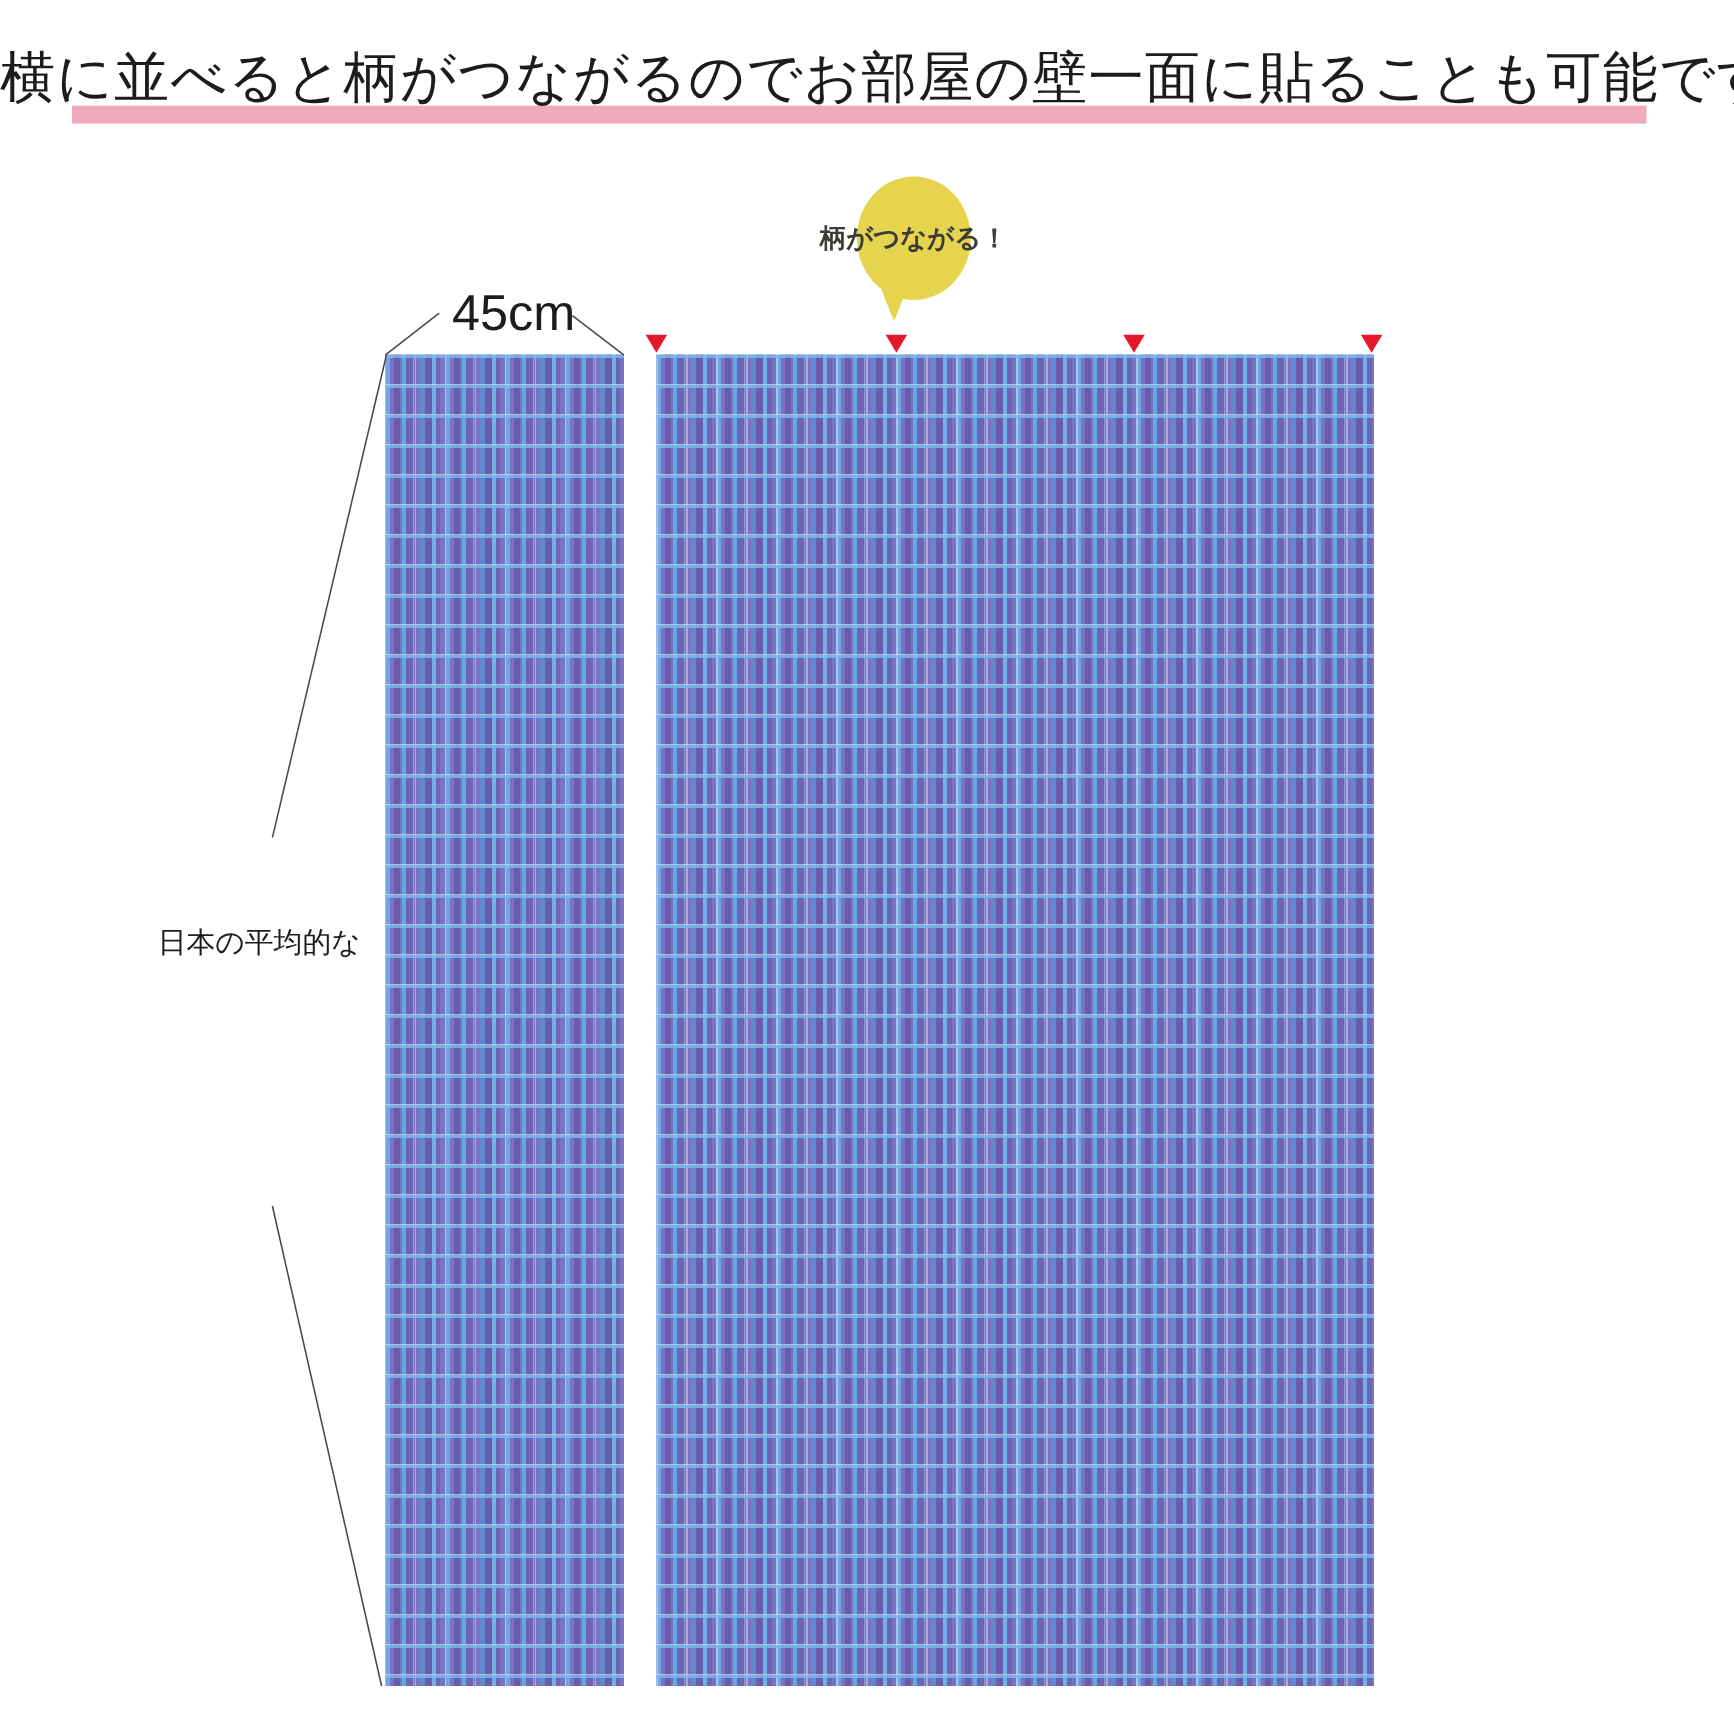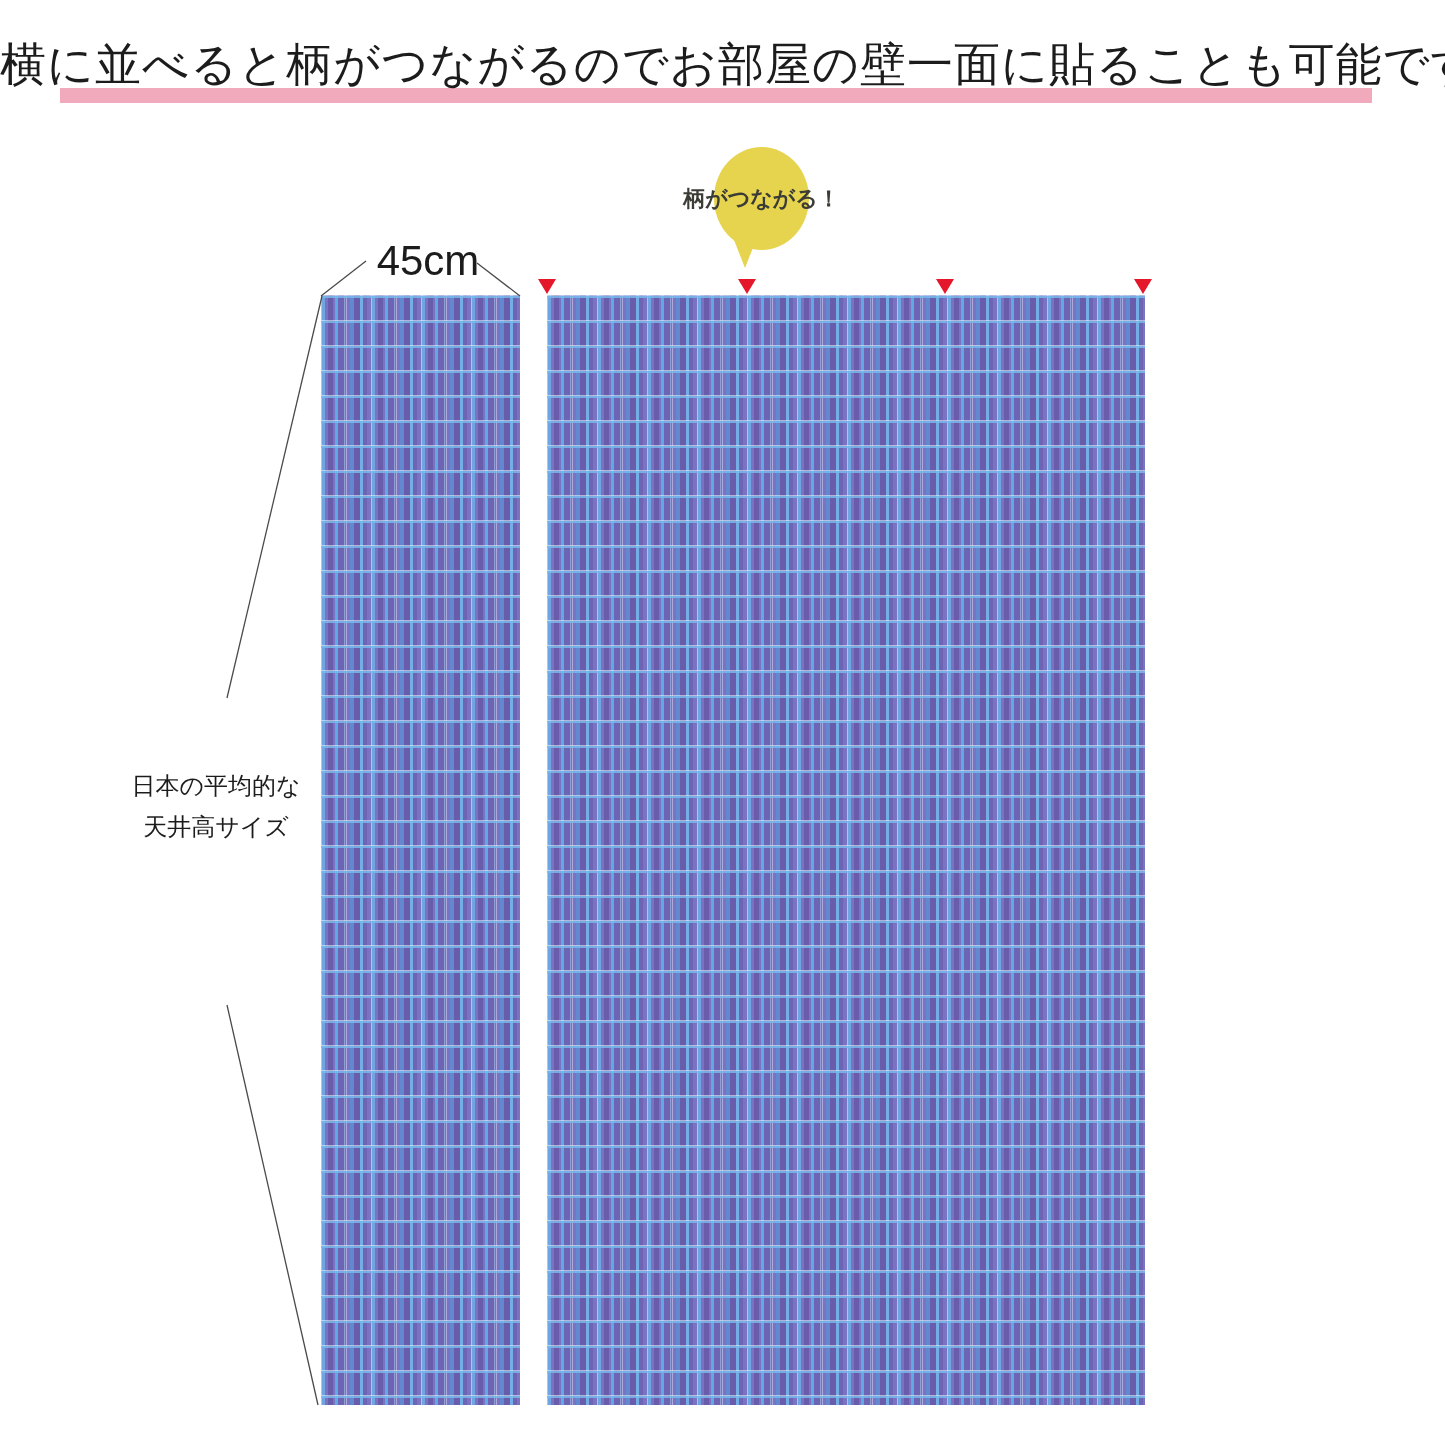--- a/index.html
+++ b/index.html
@@ -101,21 +101,20 @@
   <div class="badge-tail"></div>
   <div class="badge-circle">
     <div class="badge-line">柄が</div>
     <div class="badge-line">つながる！</div>
   </div>
 
   <div class="width-label">45cm</div>
 
   <div class="height-label">
     <div class="hl-line">日本の平均的な</div>
-    <div class="hl-line">天井高サイズ</div>
   </div>
 
   <div class="panel panel-left"></div>
   <div class="panel panel-right"></div>
 
   <div>
       <div class="seam-marker" style="left: 538px;"></div>
       <div class="seam-marker" style="left: 738px;"></div>
       <div class="seam-marker" style="left: 936px;"></div>
       <div class="seam-marker" style="left: 1134px;"></div>

